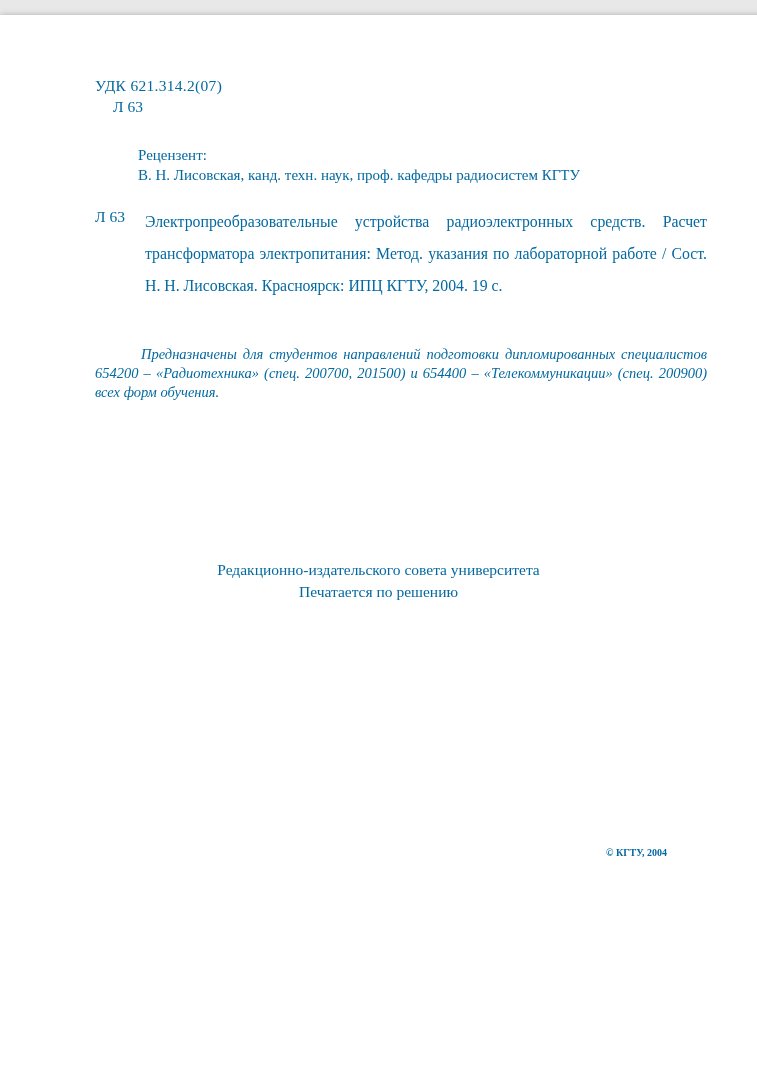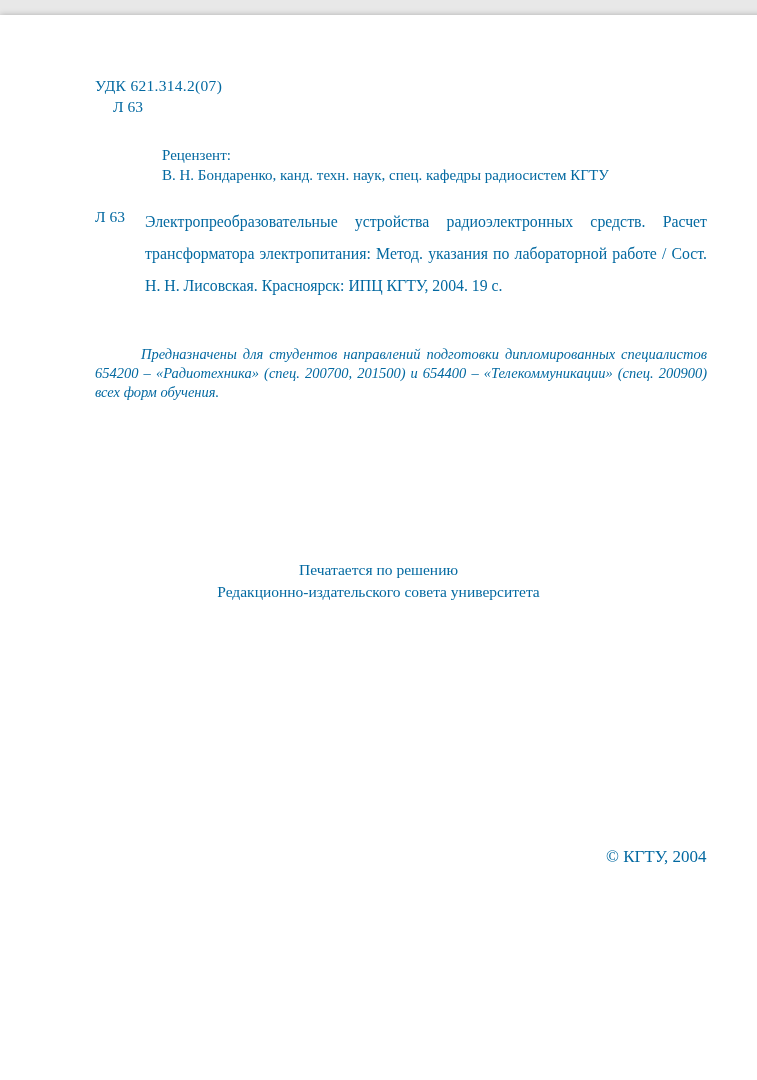--- a/index.html
+++ b/index.html
@@ -29,21 +29,21 @@
   }
   .index-code {
     position: absolute;
     left: 113px;
     top: 83px;
     font-size: 15.5px;
     white-space: nowrap;
   }
   .reviewer-block {
     position: absolute;
-    left: 162px;
+    left: 138px;
     top: 130px;
     width: 560px;
     font-size: 15px;
     line-height: 20px;
   }
   .reviewer-label {
     display: block;
   }
   .reviewer-name {
     display: block;
@@ -90,45 +90,46 @@
     font-size: 15.5px;
     line-height: 22px;
   }
   .imprint-line {
     display: block;
   }
   .copyright-line {
     position: absolute;
     left: 606px;
     top: 832px;
-    font-size: 17px;
+    font-size: 10px;
     white-space: nowrap;
+    font-weight: bold;
   }
 </style>
 </head>
 <body>
 
 <div class="scan-page">
 
   <div class="udk-line">УДК 621.314.2(07)</div>
 
   <div class="index-code">Л 63</div>
 
   <div class="reviewer-block">
     <span class="reviewer-label">Рецензент:</span>
-    <span class="reviewer-name">В. Н. Бондаренко, канд. техн. наук, спец. кафедры радиосистем КГТУ</span>
+    <span class="reviewer-name">В. Н. Лисовская, канд. техн. наук, проф. кафедры радиосистем КГТУ</span>
   </div>
 
   <div class="catalog-entry">
     <span class="catalog-code">Л 63</span>
     <span class="catalog-text">Электропреобразовательные устройства радиоэлектронных средств. Расчет трансформатора электропитания: Метод. указания по лабораторной работе / Сост. Н. Н. Лисовская. Красноярск: ИПЦ  КГТУ, 2004. 19 с.</span>
   </div>
 
   <div class="audience-note">Предназначены для студентов направлений подготовки дипломированных специалистов 654200 – «Радиотехника» (спец. 200700, 201500) и 654400 – «Телекоммуникации» (спец. 200900) всех форм обучения.</div>
 
   <div class="imprint-block">
+    <span class="imprint-line">Редакционно-издательского совета университета</span>
     <span class="imprint-line">Печатается по решению</span>
-    <span class="imprint-line">Редакционно-издательского совета университета</span>
   </div>
 
   <div class="copyright-line">© КГТУ, 2004</div>
 
 </div>
 
 </body></html>

